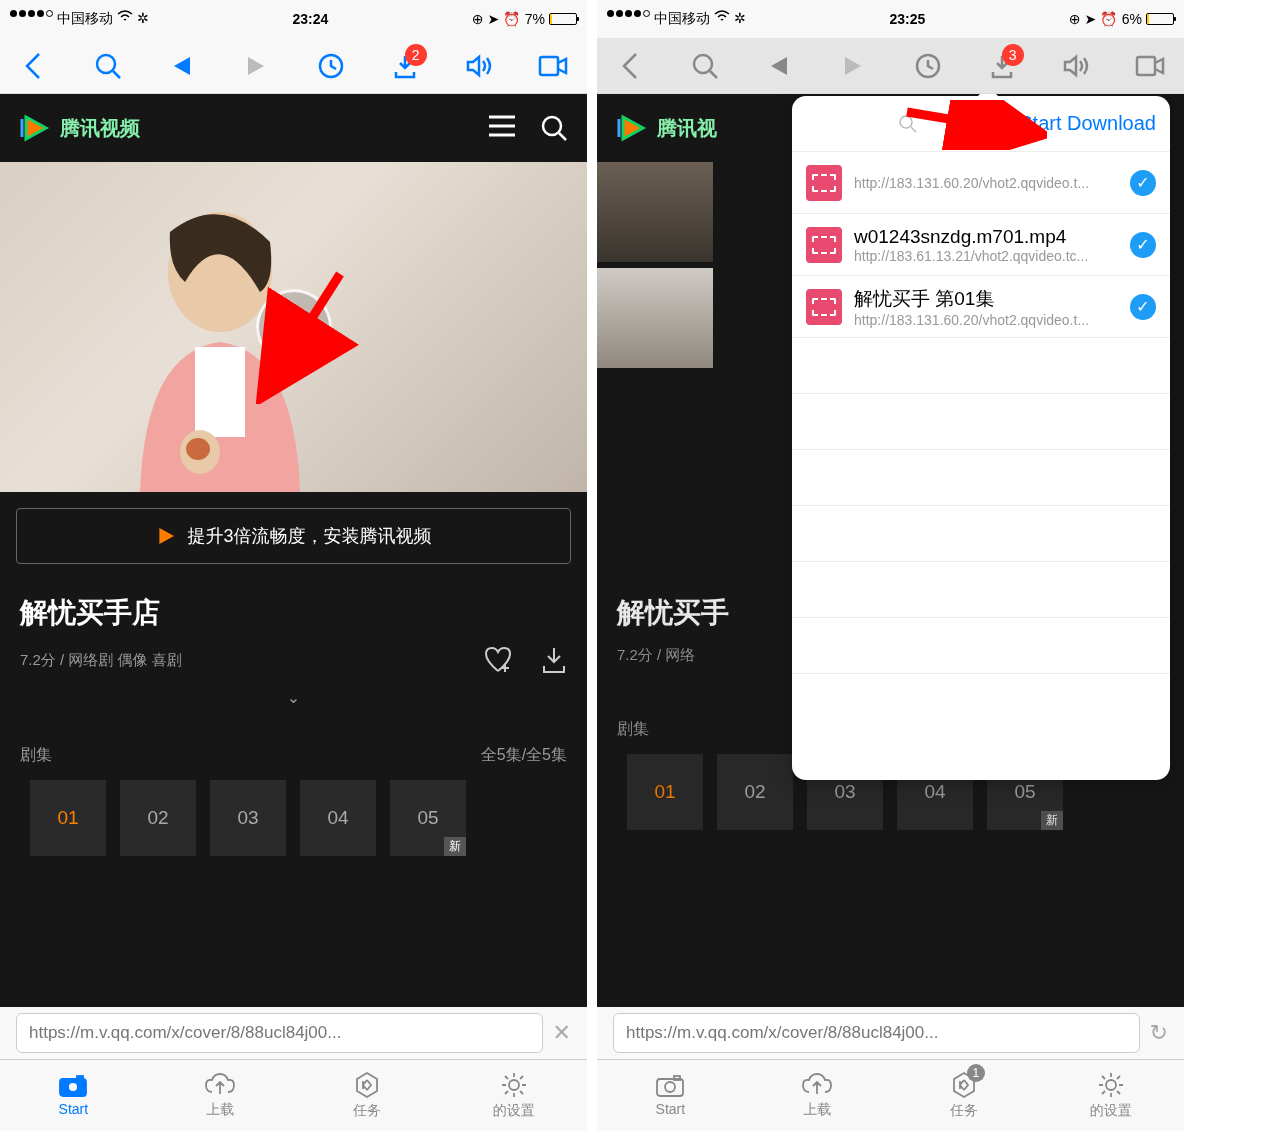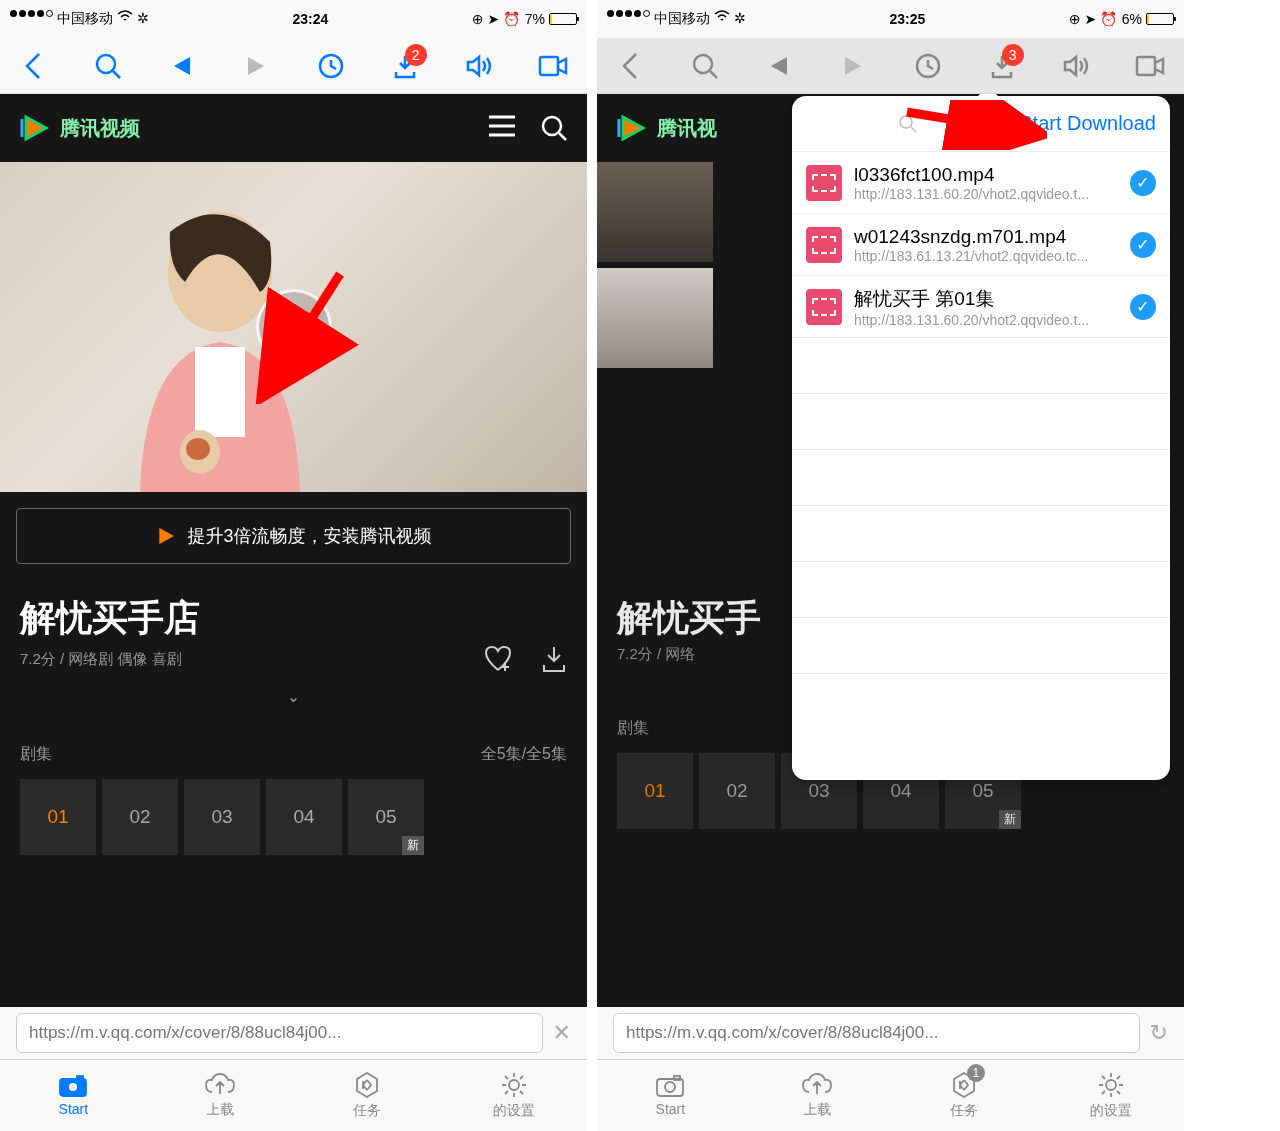--- a/index.html
+++ b/index.html
@@ -38,28 +38,28 @@
 
 .video-thumb { width:100%; height:330px; background:linear-gradient(135deg,#d9cfc4,#e8dfd6 40%,#c0b5a8); position:relative; display:flex; align-items:center; justify-content:center; }
 .person { position:absolute; left:50px; bottom:0; width:320px; height:320px; }
 .play-circle { width:76px; height:76px; border:3px solid rgba(255,255,255,0.85); border-radius:50%; display:flex; align-items:center; justify-content:center; background:rgba(0,0,0,0.15); z-index:5; }
 .play-circle::after { content:''; border-left:22px solid #fff; border-top:14px solid transparent; border-bottom:14px solid transparent; margin-left:6px; }
 
 .promo-banner { margin:16px 16px; border:1px solid #666; border-radius:4px; height:56px; display:flex; align-items:center; justify-content:center; gap:10px; font-size:18px; color:#fff; }
 .txv-logo-small { width:22px; height:22px; }
 
 .title-block { padding:14px 20px 0; }
-.show-title { font-size:36px; font-weight:700; color:#fff; margin-bottom:2px; }
+.show-title { font-size:28px; font-weight:700; color:#fff; margin-bottom:14px; }
 .meta-row { display:flex; justify-content:space-between; align-items:center; }
 .meta-text { font-size:15px; color:#999; }
 .meta-icons { display:flex; gap:28px; }
 .expand-arrow { text-align:center; padding:14px; color:#999; }
 
 .episodes-head { display:flex; justify-content:space-between; padding:24px 20px 14px; font-size:16px; color:#999; }
-.episodes-row { display:flex; gap:6px; padding:0 20px 20px; }
+.episodes-row { display:flex; gap:14px; padding:0 30px 20px; }
 .ep-box { width:76px; height:76px; background:#2a2a2a; display:flex; align-items:center; justify-content:center; font-size:19px; color:#aaa; position:relative; }
 .ep-box.active { color:#ff7f00; }
 .ep-badge { position:absolute; bottom:0; right:0; background:#555; color:#fff; font-size:12px; padding:1px 5px; }
 
 
 .url-bar { height:52px; background:#f8f8f8; display:flex; align-items:center; padding:0 16px; gap:10px; }
 .url-input { flex:1; height:40px; background:#fff; border:1px solid #ccc; border-radius:6px; padding:0 12px; font-size:17px; color:#777; display:flex; align-items:center; overflow:hidden; white-space:nowrap; }
 .url-x { color:#aaa; font-size:22px; }
 
 
@@ -416,21 +416,20 @@
               <circle cx="7" cy="7" r="6" stroke="#bbb" fill="none" stroke-width="1.5"></circle>
               <path d="M12 12 L17 17" stroke="#bbb" stroke-width="1.5"></path>
             </svg>
           </div>
         <span class="dl-start">Start Download</span>
       </div>
       <div class="dl-list">
         <div class="dl-item">
           <div class="dl-icon"></div>
           <div class="dl-info">
-              <div class="dl-name">l0336fct100.mp4</div>
               <div class="dl-url">http://183.131.60.20/vhot2.qqvideo.t...</div>
             </div>
           <div class="dl-check">✓</div>
         </div>
         <div class="dl-item">
           <div class="dl-icon"></div>
           <div class="dl-info">
               <div class="dl-name">w01243snzdg.m701.mp4</div>
               <div class="dl-url">http://183.61.13.21/vhot2.qqvideo.tc...</div>
             </div>

